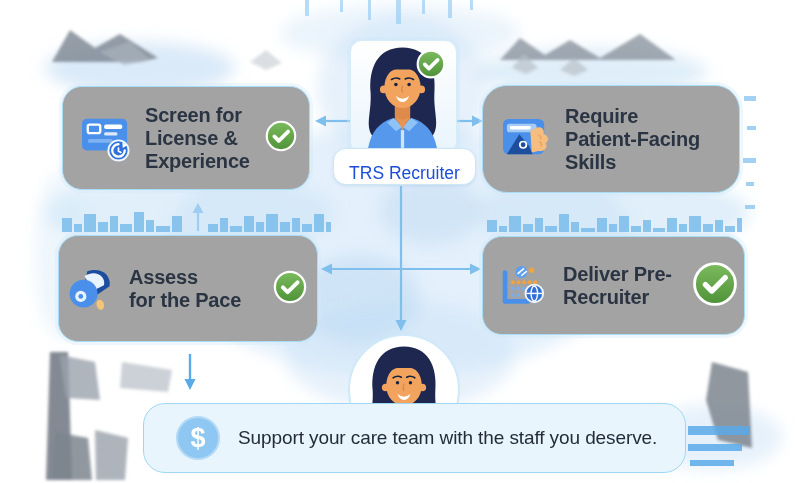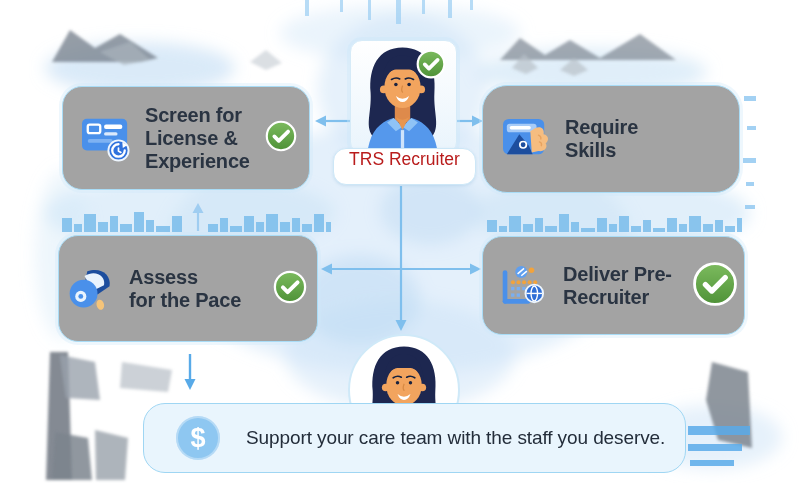--- a/index.html
+++ b/index.html
@@ -15,31 +15,31 @@
   .card-tl{left:62px;top:86px;width:248px;height:104px;}
   .card-tr{left:482px;top:85px;width:258px;height:108px;border-radius:25px;}
   .card-bl{left:58px;top:235px;width:260px;height:107px;padding-right:46px;padding-left:6px;}
   .card-br{left:482px;top:236px;width:263px;height:99px;padding-right:40px;}
   .photo-card{position:absolute;left:350px;top:40px;width:105px;height:112px;z-index:3;
         background:linear-gradient(#ffffff,#e9f4fc);border:1px solid #d6ebf8;border-radius:12px;
         overflow:hidden;box-shadow:0 0 0 3px rgba(205,232,249,.4);}
   .photo-check{position:absolute;right:10px;top:8px;z-index:4;}
   .pill{position:absolute;left:333px;top:148px;width:143px;height:37px;z-index:5;background:#fff;
         border:1.5px solid #cde7f7;border-radius:13px;box-sizing:border-box;display:flex;
-        align-items:flex-start;justify-content:center;font-size:17.5px;font-weight:500;color:#b91c1c;
+        align-items:flex-end;justify-content:center;font-size:17.5px;font-weight:500;color:#1d4ed8;
         box-shadow:0 1px 3px rgba(120,170,210,.25);}
   .staff-circle{position:absolute;left:348px;top:334px;width:112px;height:112px;z-index:2;
         background:#fff;border:2px solid #cfe9f8;border-radius:50%;overflow:hidden;box-sizing:border-box;}
   .banner{position:absolute;left:143px;top:403px;width:543px;height:70px;z-index:3;background:#e9f5fd;
         border:1.5px solid #9fd6f3;border-radius:22px;box-sizing:border-box;display:flex;
         align-items:center;gap:18px;padding:0 16px 0 32px;}
   .dollar{flex:0 0 auto;width:44px;height:44px;border-radius:50%;background:#8ec7f1;color:#fff;
         display:flex;align-items:center;justify-content:center;font-size:27px;font-weight:700;
         box-shadow:inset 0 0 0 2px rgba(255,255,255,.35);}
-  .banner .txt{font-size:19px;font-weight:500;color:#232d3a;letter-spacing:-.1px;white-space:nowrap;margin-left:8px;}
+  .banner .txt{font-size:19px;font-weight:500;color:#232d3a;letter-spacing:-.1px;white-space:nowrap;}
 </style>
 </head>
 <body>
 
 <svg width="0" height="0" style="position:absolute" aria-hidden="true">
   <defs>
     <linearGradient id="checkGrad" x1="0" y1="0" x2="0" y2="1">
       <stop offset="0" stop-color="#7cbb5e"></stop>
         <stop offset="1" stop-color="#4f9238"></stop>
     </linearGradient>
@@ -222,20 +222,21 @@
       <rect x="4" y="3" width="43" height="37" rx="6" fill="#4a90ea"></rect>
       <rect x="8" y="8" width="31" height="9" rx="3" fill="#a7cbf7"></rect>
       <rect x="11" y="10.5" width="22" height="3.5" rx="1.7" fill="#fff"></rect>
       <path d="M8 40 L21 19 L31 31 L35 40 Z" fill="#1d4e9e"></path>
       <circle cx="25" cy="30" r="3.4" fill="none" stroke="#fff" stroke-width="1.8"></circle>
       <path d="M37 13 c6,-3 10.5,0 9.5,6 c5,1 6,6.5 2,9.5 c3,5 -2,9 -7.5,8 l-7,1.5 l-1.5,-22 z" fill="#f6bd80"></path>
       <path d="M41 20 q3,1 2.5,4 M42 27 q3,1 2,4" stroke="#e8a35f" stroke-width="1.4" fill="none" stroke-linecap="round"></path>
     </svg>
     <div class="label">
       <div>Require</div>
+      <div>Patient-Facing</div>
       <div>Skills</div>
     </div>
   </div>
 
   <div class="card card-bl">
     <svg class="icon" width="52" height="48" viewBox="0 0 56 50">
       <path d="M24 6 C38 1 50 9 48 22 L35 31 L21 20 Z" fill="#1d4e9e"></path>
       <path d="M21 11 C33 4 44 11 42 21 L30 27 Z" fill="#e9f3fd"></path>
       <circle cx="20" cy="30" r="15" fill="#4a90ea"></circle>
       <circle cx="17" cy="33" r="6" fill="#eaf4fe"></circle>

